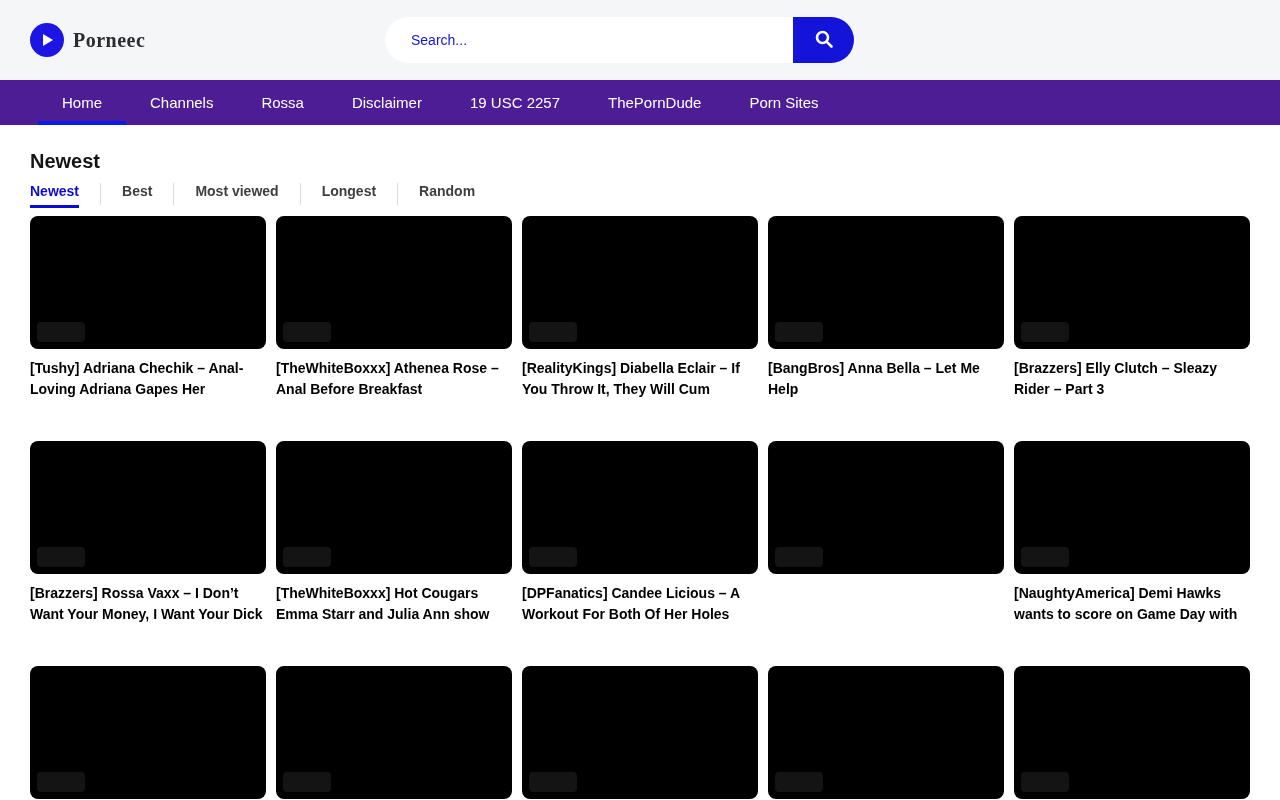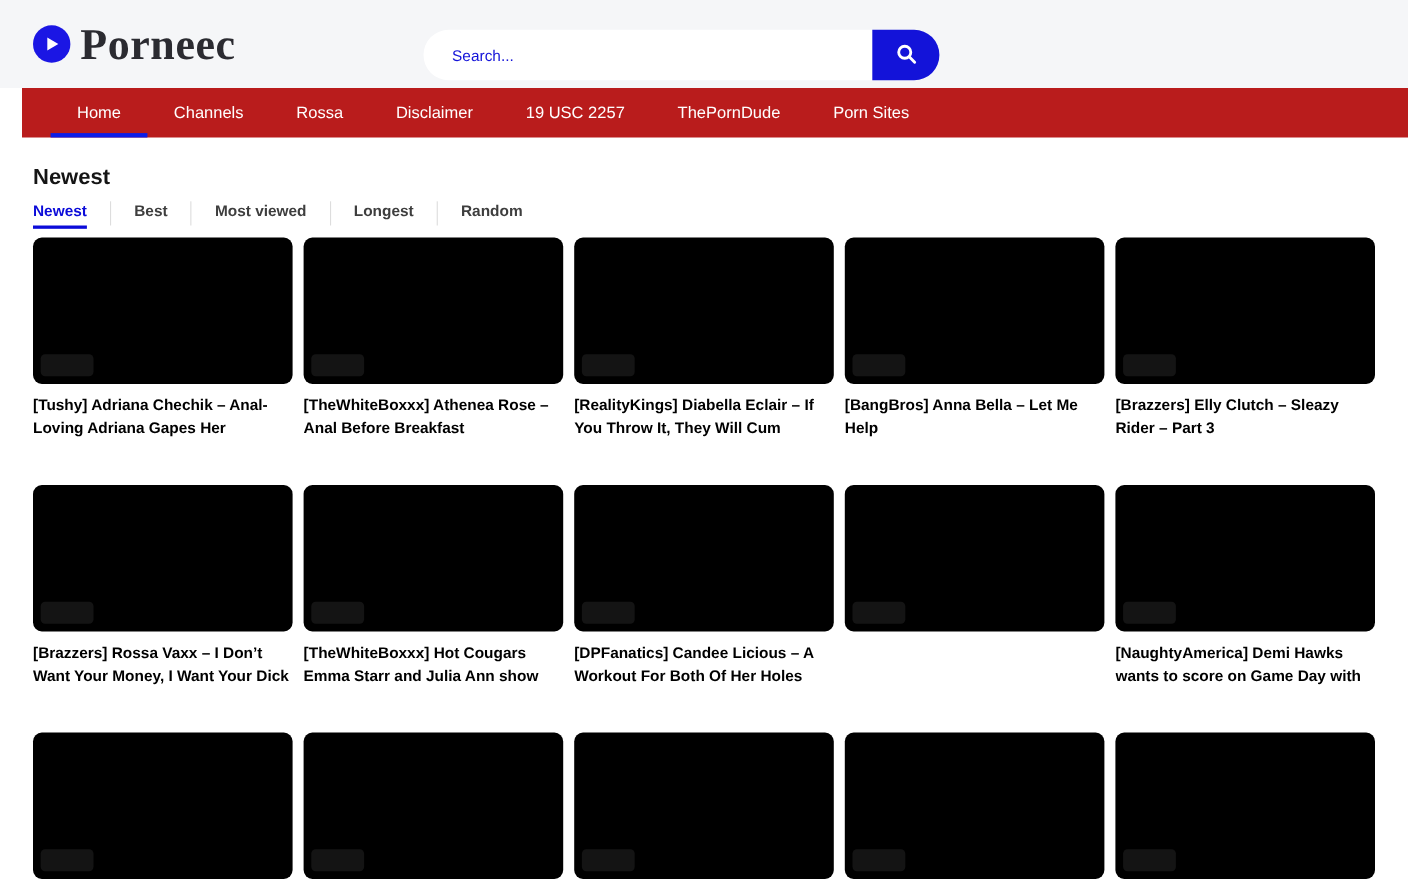--- a/index.html
+++ b/index.html
@@ -16,38 +16,38 @@
     position: relative; display: flex; align-items: center;
   }
   .logo { display: flex; align-items: center; margin-left: 30px; gap: 9px; cursor: pointer; }
   .logo-circle {
     width: 34px; height: 34px; border-radius: 50%;
     background: #1b16e4; display: flex; align-items: center; justify-content: center;
     flex: 0 0 auto;
   }
   .logo-text {
     font-family: "Liberation Serif", serif; font-weight: 700;
-    font-size: 40px; color: #2b2b31; letter-spacing: 0.5px;
-  }
-  .search { position: absolute; left: 385px; top: 27px; height: 46px; display: flex; }
+    font-size: 20px; color: #2b2b31; letter-spacing: 0.5px;
+  }
+  .search { position: absolute; left: 385px; top: 17px; height: 46px; display: flex; }
   .search-input {
     width: 408px; height: 46px; border: none; outline: none;
     border-radius: 23px 0 0 23px; padding: 0 16px 0 26px;
     font-size: 14px; color: #1413d9; background: #ffffff;
     font-family: "Liberation Sans", sans-serif;
   }
   .search-input::placeholder { color: #1413d9; opacity: 1; }
   .search-btn {
     width: 61px; height: 46px; border: none; cursor: pointer;
     background: #1313d9; border-radius: 0 23px 23px 0;
     display: flex; align-items: center; justify-content: center;
   }
 
   
-  .nav { height: 45px; background: #b91c1c; display: flex; padding-left: 26px; margin-left: 20px; }
+  .nav { height: 45px; background: #4c1d95; display: flex; padding-left: 38px; }
   .nav-item {
     color: #ffffff; font-size: 15px; text-decoration: none;
     display: flex; align-items: center; padding: 0 24px;
     position: relative; cursor: pointer; white-space: nowrap;
   }
   .nav-item.active::after {
     content: ""; position: absolute; left: 0; right: 0; bottom: 0;
     height: 4px; background: #0b1ce8;
   }
 

